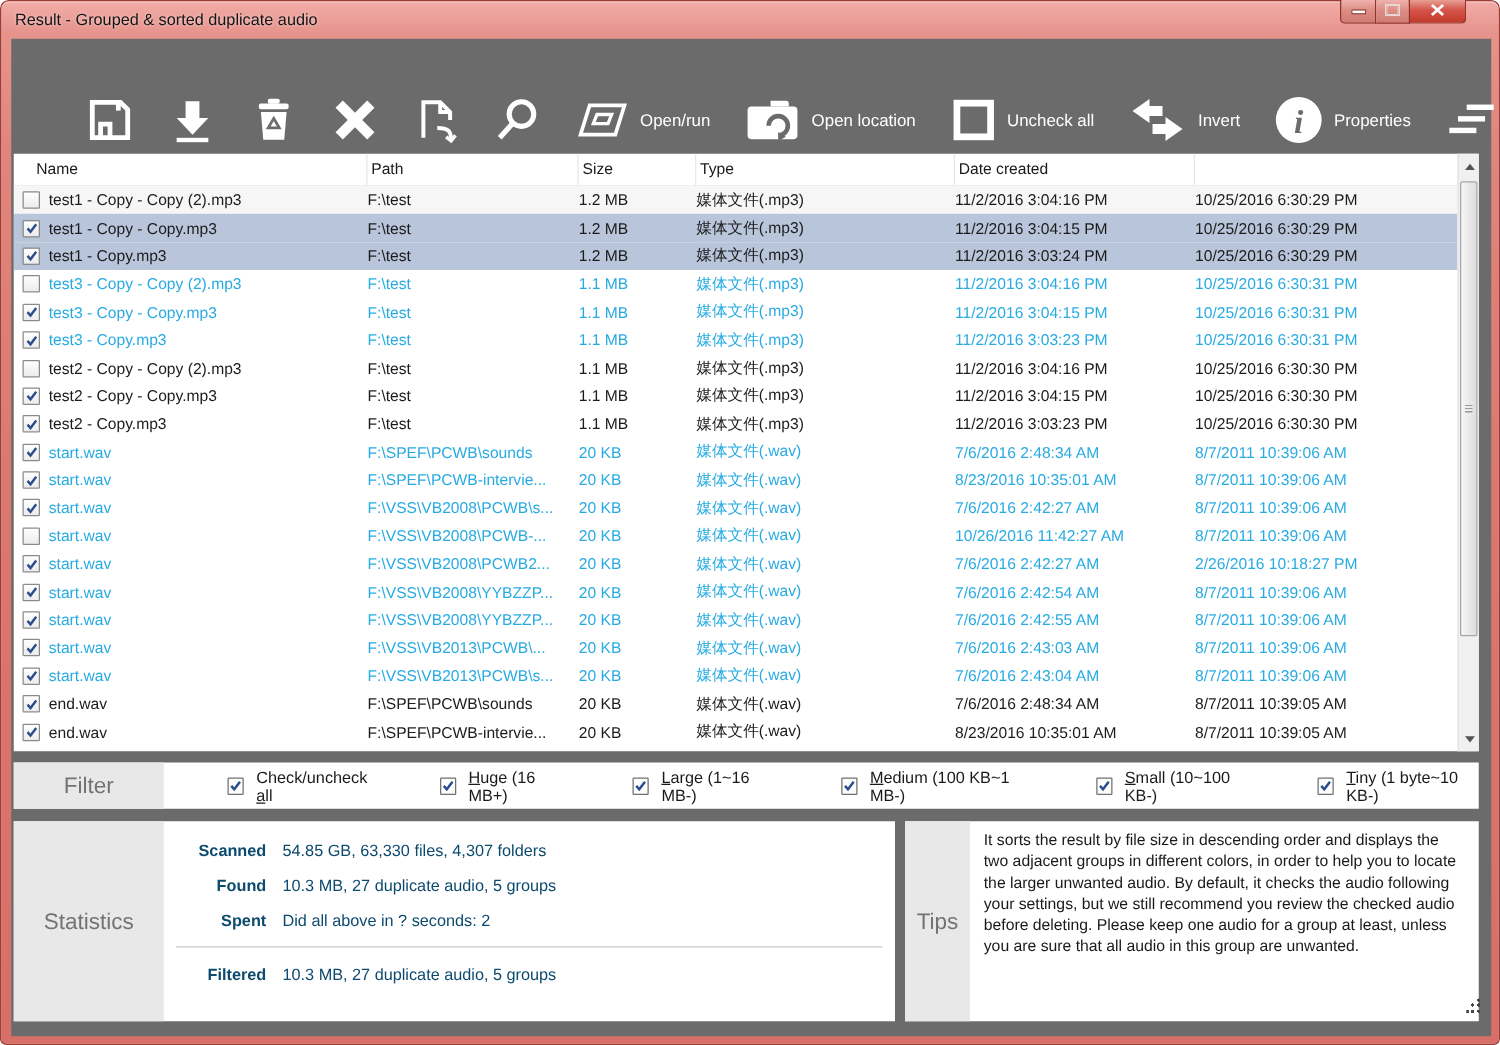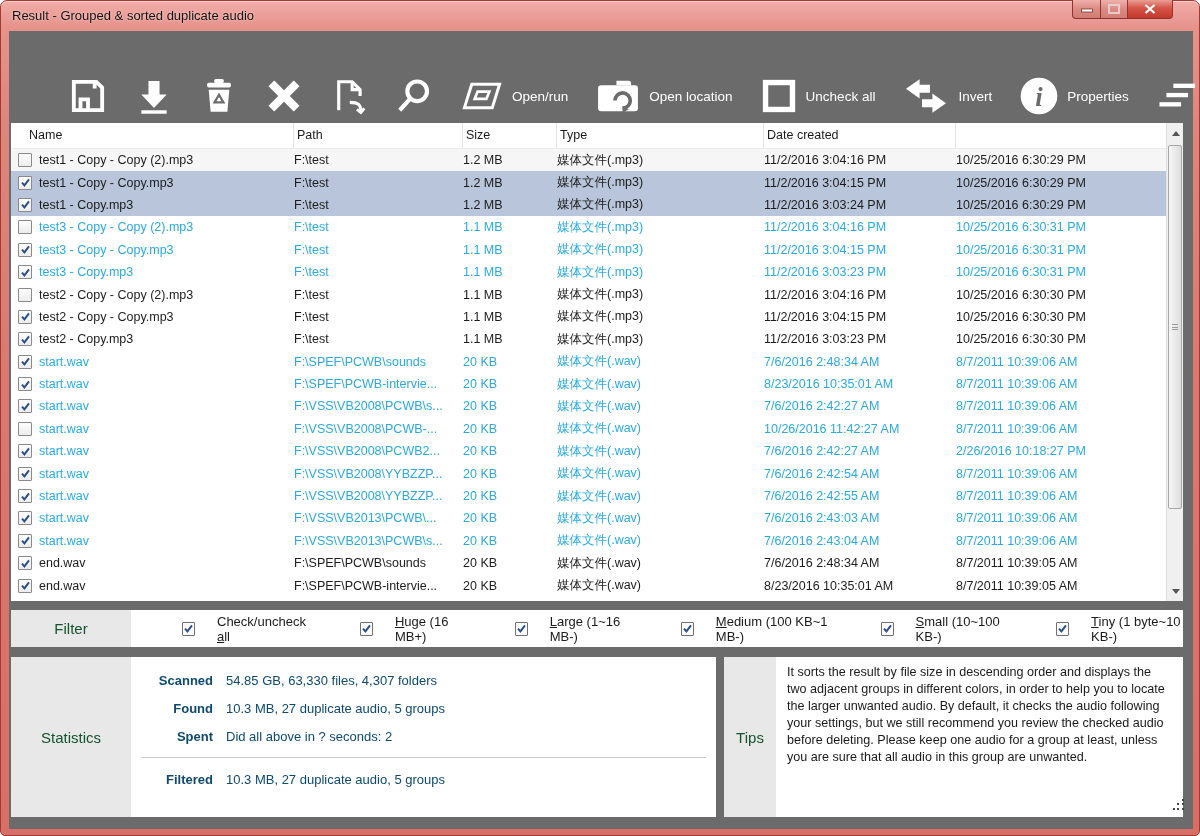--- a/index.html
+++ b/index.html
@@ -61,23 +61,23 @@
   .tri-up { width:0; height:0; border-left:4px solid transparent; border-right:4px solid transparent; border-bottom:5px solid #555; }
   .tri-down { width:0; height:0; border-left:4px solid transparent; border-right:4px solid transparent; border-top:5px solid #555; }
   .sb-thumb {
     position:absolute; left:1px; top:22px; width:14px; height:364px;
     background:linear-gradient(90deg,#f6f6f6,#dedede); border:1px solid #a6a6a6; border-radius:2px;
   }
   .sb-grip { position:absolute; left:3px; right:3px; top:50%; height:6px; margin-top:-3px;
     background:repeating-linear-gradient(180deg,#9a9a9a 0 1px,transparent 1px 2.6px); }
   
   .filterbar { position:absolute; left:2px; top:579px; width:1172px; height:37px; background:#fff; display:flex; align-items:stretch; }
-  .section-label { width:120px; background:#e8e8e8; display:flex; align-items:center; justify-content:center; font-size:15px; color:#14532d; flex:none; }
+  .section-label { width:120px; background:#e8e8e8; display:flex; align-items:center; justify-content:center; font-size:18px; color:#737373; flex:none; }
   .filter-items { display:flex; align-items:center; gap:17px; padding-left:15px; font-size:13px; color:#1a1a1a; }
-  .filter-item { display:flex; align-items:center; gap:22px;padding-left:36px; }
+  .filter-item { display:flex; align-items:center; gap:10px;padding-left:36px; }
   .fcb { width:14px; height:14px; border:1px solid #707070; border-radius:1px; background:#fdfdfd; display:flex; align-items:center; justify-content:center; }
   
   .stats { position:absolute; left:2px; top:626px; width:705px; height:160px; background:#fff; display:flex; align-items:stretch; }
   .stats-content { flex:1; padding:9px 10px 0 10px; font-size:13px; color:#0c4a6e; }
   .stat-row { display:grid; grid-template-columns:72px 1fr; column-gap:13px; height:28px; align-items:center; }
   .stat-label { font-weight:bold; text-align:right; white-space:nowrap; }
   .stat-value { white-space:nowrap; overflow:hidden; }
   .stat-divider { border-top:1px solid #c9c9c9; margin:7px 0 7px 0; }
   .tips { position:absolute; left:715px; top:626px; width:459px; height:160px; background:#fff; display:flex; align-items:stretch; }
   .tips .section-label { width:52px; }

